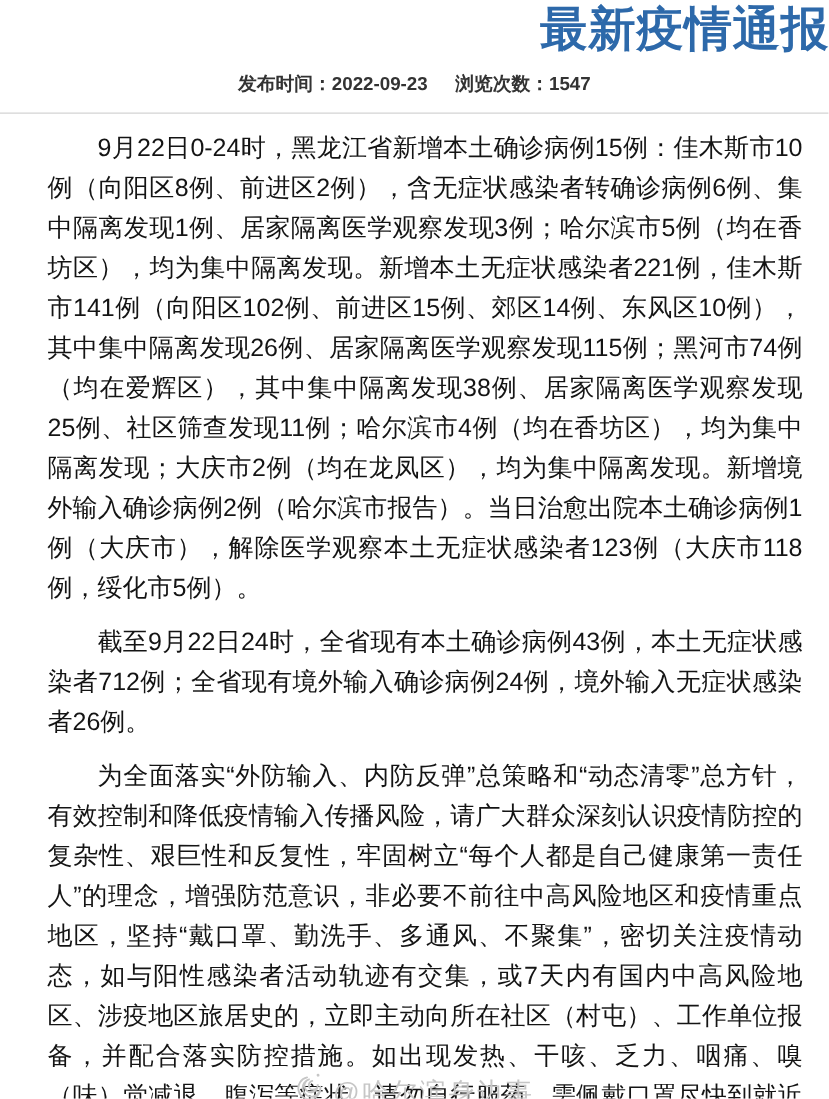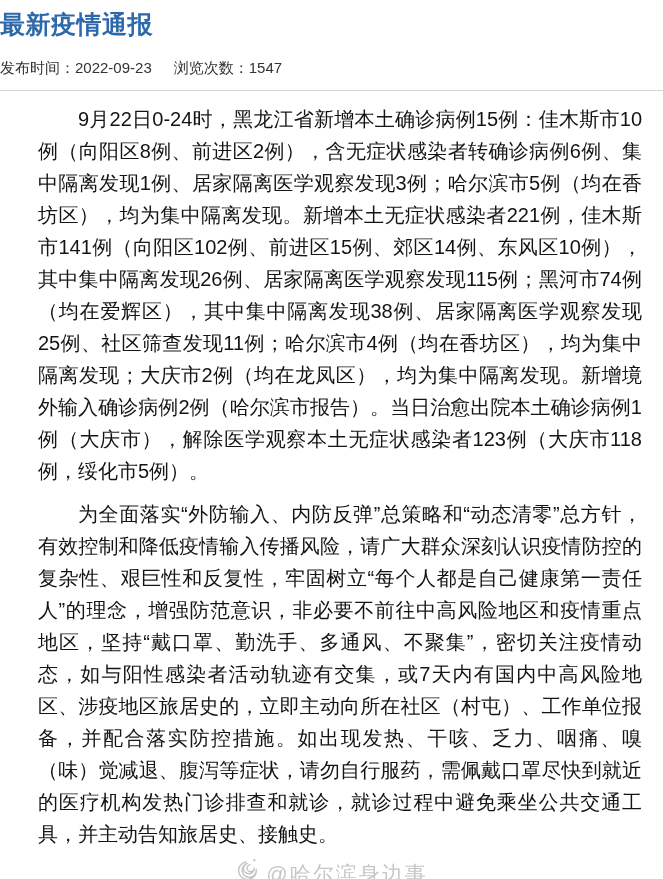--- a/index.html
+++ b/index.html
@@ -12,33 +12,34 @@
     width: 663px;
     height: 879px;
     margin: 0 auto;
     background: #ffffff;
     overflow: hidden;
     font-family: "Liberation Sans", sans-serif;
   }
   .page-title {
     margin: 0;
     padding-top: 7px;
-    text-align: left;
-    font-size: 25px;
+    text-align: right;
+    font-size: 38px;
     line-height: 34px;
     font-weight: bold;
     color: #2d69aa;
     letter-spacing: 0.5px;
   }
   .meta-row {
     margin-top: 18px;
-    text-align: left;
+    text-align: center;
     font-size: 15px;
     line-height: 18px;
     color: #333333;
+    font-weight: bold;
   }
   .meta-item { white-space: nowrap; }
   .meta-gap { display: inline-block; width: 22px; }
   .divider {
     margin: 13px 0 0 0;
     border: none;
     border-top: 1px solid #d4d4d4;
     height: 0;
   }
   .article {
@@ -81,20 +82,21 @@
   <h1 class="page-title">最新疫情通报</h1>
 
   <div class="meta-row">
     <span class="meta-item"><span>发布时间：</span><span>2022-09-23</span></span><span class="meta-gap"></span><span class="meta-item"><span>浏览次数：</span><span>1547</span></span>
   </div>
 
   <hr class="divider">
 
   <div class="article">
     <p>9月22日0-24时，黑龙江省新增本土确诊病例15例：佳木斯市10例（向阳区8例、前进区2例），含无症状感染者转确诊病例6例、集中隔离发现1例、居家隔离医学观察发现3例；哈尔滨市5例（均在香坊区），均为集中隔离发现。新增本土无症状感染者221例，佳木斯市141例（向阳区102例、前进区15例、郊区14例、东风区10例），其中集中隔离发现26例、居家隔离医学观察发现115例；黑河市74例（均在爱辉区），其中集中隔离发现38例、居家隔离医学观察发现25例、社区筛查发现11例；哈尔滨市4例（均在香坊区），均为集中隔离发现；大庆市2例（均在龙凤区），均为集中隔离发现。新增境外输入确诊病例2例（哈尔滨市报告）。当日治愈出院本土确诊病例1例（大庆市），解除医学观察本土无症状感染者123例（大庆市118例，绥化市5例）。</p>
+    <p>截至9月22日24时，全省现有本土确诊病例43例，本土无症状感染者712例；全省现有境外输入确诊病例24例，境外输入无症状感染者26例。</p>
     <p>为全面落实“外防输入、内防反弹”总策略和“动态清零”总方针，有效控制和降低疫情输入传播风险，请广大群众深刻认识疫情防控的复杂性、艰巨性和反复性，牢固树立“每个人都是自己健康第一责任人”的理念，增强防范意识，非必要不前往中高风险地区和疫情重点地区，坚持“戴口罩、勤洗手、多通风、不聚集”，密切关注疫情动态，如与阳性感染者活动轨迹有交集，或7天内有国内中高风险地区、涉疫地区旅居史的，立即主动向所在社区（村屯）、工作单位报备，并配合落实防控措施。如出现发热、干咳、乏力、咽痛、嗅（味）觉减退、腹泻等症状，请勿自行服药，需佩戴口罩尽快到就近的医疗机构发热门诊排查和就诊，就诊过程中避免乘坐公共交通工具，并主动告知旅居史、接触史。</p>
 
   </div>
 
   <div class="watermark">
     <span class="wm-icon">
       <svg width="25" height="25" viewBox="0 0 24 24">
         <path d="M12 3.5 a8.5 8.5 0 1 0 8.5 8.5
                  a6.8 6.8 0 1 1 -6.8 -6.8
                  a5.1 5.1 0 1 0 5.1 5.1

